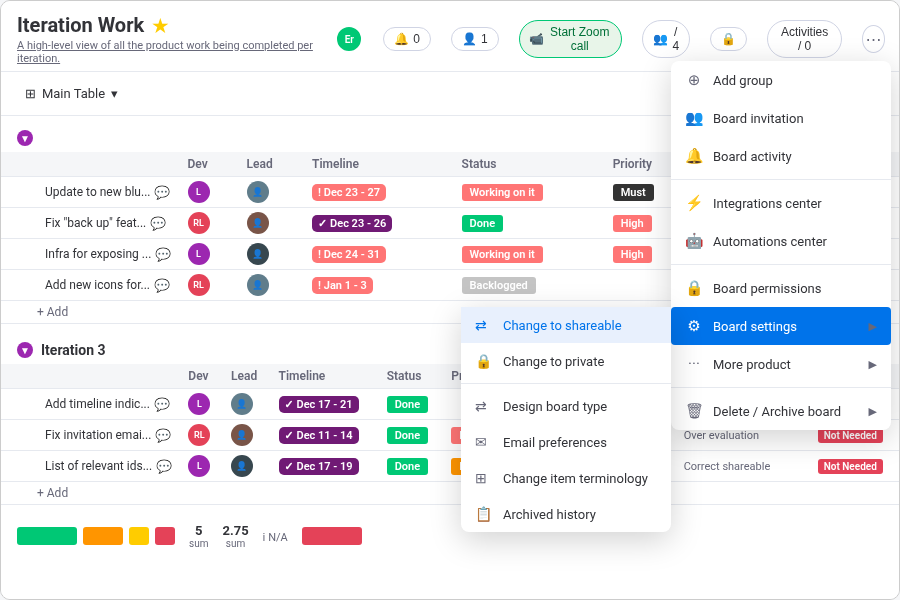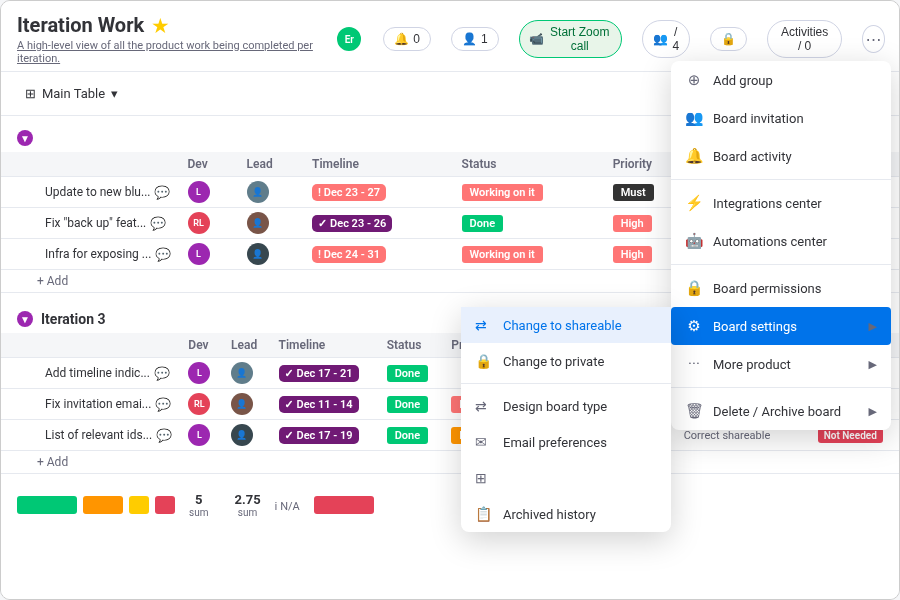--- a/index.html
+++ b/index.html
@@ -218,20 +218,40 @@
               </td>
             <td>
                 <div class="avatar-sm" style="background:#37474f;">👤</div>
               </td>
             <td><span class="timeline-tag timeline-red">! Dec 24 - 31</span></td>
             <td><span class="tag working">Working on it</span></td>
             <td><span class="priority-tag priority-high">High</span></td>
             <td><span class="area-tag area-quality">Code Quality</span></td>
             <td>1</td>
           </tr>
+          <tr>
+            <td>
+              <div style="display:flex;align-items:center;gap:4px;padding-left:20px;">
+                <span style="width:8px;height:100%;display:inline-block;background:#9c27b0;border-radius:2px;margin-right:4px;"></span>
+                <span class="item-name">Add new icons for...</span>
+                <span class="comment-icon">💬</span>
+              </div>
+            </td>
+            <td>
+                <div class="avatar-sm rl">RL</div>
+              </td>
+            <td>
+                <div class="avatar-sm" style="background:#607d8b;">👤</div>
+              </td>
+            <td><span class="timeline-tag timeline-red">! Jan 1 - 3</span></td>
+            <td><span class="tag backlog">Backlogged</span></td>
+            <td></td>
+            <td></td>
+            <td></td>
+          </tr>
           <tr class="add-row">
             <td colspan="8" style="padding-left:36px;">+ Add</td>
           </tr>
         </tbody>
       </table>
     </div>
 
     <div class="group">
       <div class="group-header">
         <div class="group-dot purple">▼</div>
@@ -328,21 +348,21 @@
 
     <div style="display:flex;align-items:center;padding:6px 16px;gap:6px;margin-top:4px;">
       <div style="width:60px;height:18px;background:#00c875;border-radius:3px;"></div>
       <div style="width:40px;height:18px;background:#ff9500;border-radius:3px;"></div>
       <div style="width:20px;height:18px;background:#ffcc00;border-radius:3px;"></div>
       <div style="width:20px;height:18px;background:#e44258;border-radius:3px;"></div>
       <div style="display:flex;flex-direction:column;align-items:center;margin-left:8px;">
         <span style="font-size:13px;font-weight:700;color:#323338;">5</span>
         <span style="font-size:10px;color:#676879;">sum</span>
       </div>
-      <div style="display:flex;flex-direction:column;align-items:center;margin-left:20px;">
+      <div style="display:flex;flex-direction:column;align-items:center;margin-left:8px;">
         <span style="font-size:13px;font-weight:700;color:#323338;">2.75</span>
         <span style="font-size:10px;color:#676879;">sum</span>
       </div>
       <div style="margin-left:8px;font-size:11px;color:#676879;">ℹ N/A</div>
       <div style="width:60px;height:18px;background:#e44258;border-radius:3px;margin-left:8px;"></div>
     </div>
 
   </div>
 
   <div class="dropdown-menu">
@@ -390,20 +410,21 @@
         <div class="submenu-item">
           <span class="sub-icon">⇄</span>
           <span>Design board type</span>
         </div>
         <div class="submenu-item">
           <span class="sub-icon">✉</span>
           <span>Email preferences</span>
         </div>
         <div class="submenu-item">
           <span class="sub-icon">⊞</span>
+          <span>Change item terminology</span>
         </div>
         <div class="submenu-item">
           <span class="sub-icon">📋</span>
           <span>Archived history</span>
         </div>
       </div>
     </div>
     <div class="menu-item">
       <span class="menu-icon">···</span>
       <span>More product</span>

